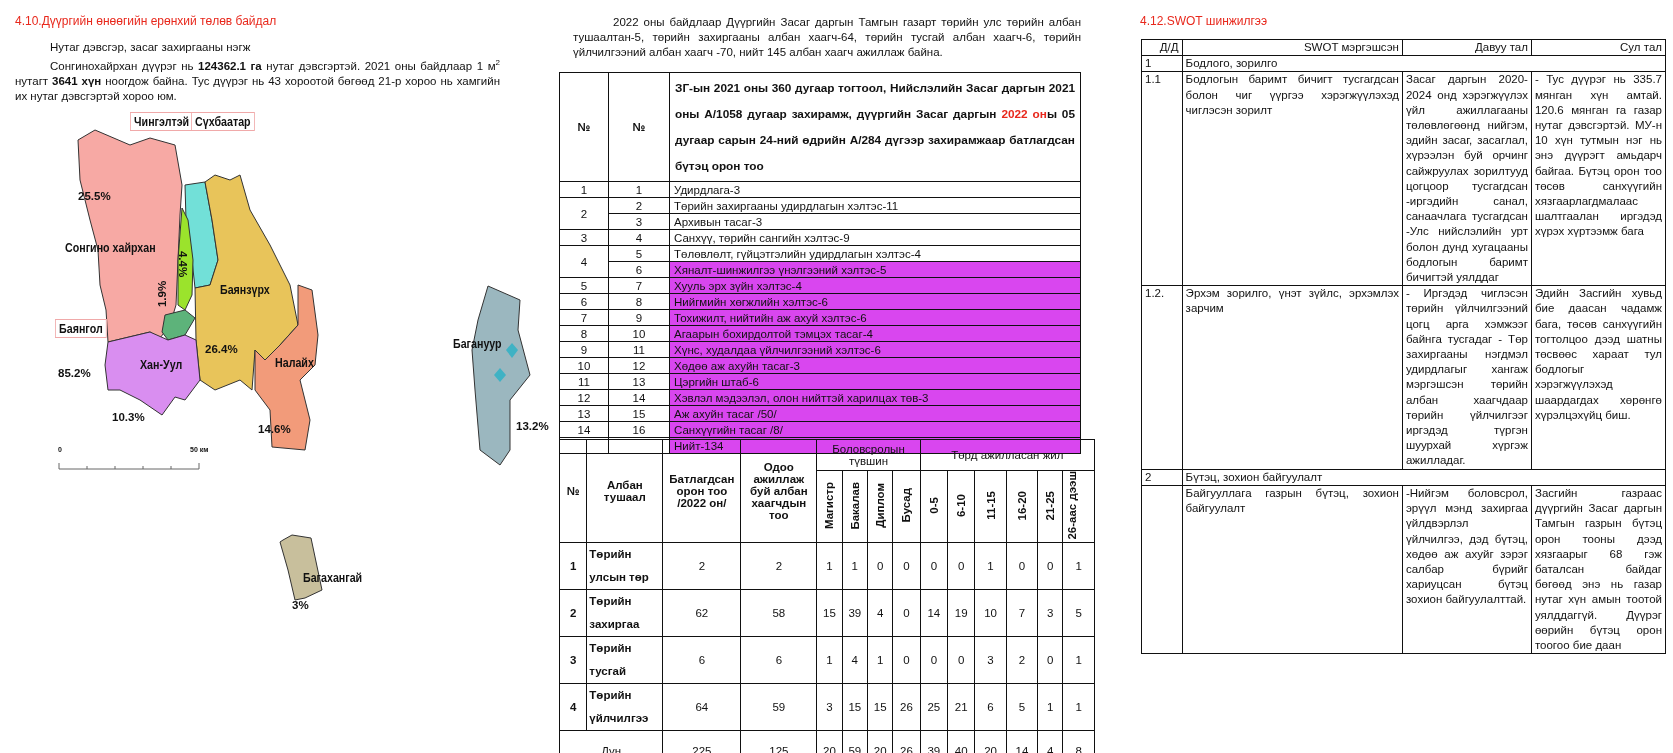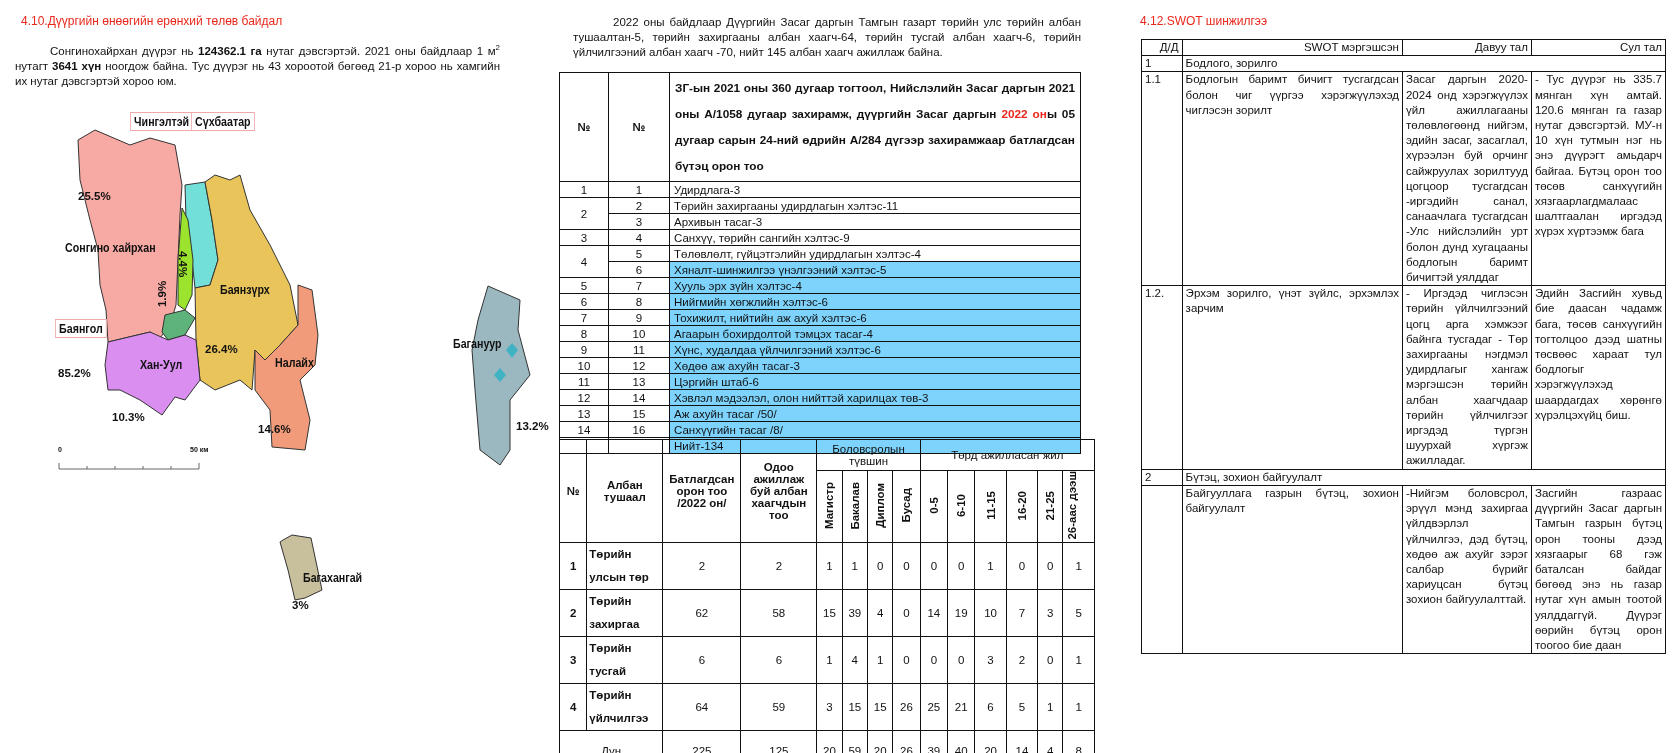--- a/index.html
+++ b/index.html
@@ -14,41 +14,42 @@
   .map-label { position:absolute; font-family:"Liberation Sans", sans-serif; font-weight:bold;
                font-size:13px; color:#111; transform:scaleX(0.82); transform-origin:left center; white-space:nowrap; }
   .map-pct { position:absolute; font-weight:bold; font-size:11.5px; color:#111; white-space:nowrap; }
   .boxed { background:#fff; border:1px solid #f0a9a9; padding:1px 4px; }
   
   table { border-collapse:collapse; }
   #struct-table { left:559px; top:72px; width:522px; font-size:11.5px; }
   #struct-table td, #struct-table th { border:1.5px solid #111; padding:0 4px; height:15px; line-height:14px; }
   #struct-table th { font-weight:bold; }
   #struct-table .c { text-align:center; }
-  #struct-table .hl td.txt { background:#7dd3fc; }
+  #struct-table .hl td.txt { background:#d946ef; }
   #struct-table .head-text { text-align:justify; font-weight:bold; font-size:11.8px; line-height:26px; padding:2px 5px; }
   .red { color:#e8281c; }
   #staff-table { left:559px; top:439px; width:536px; font-size:11.5px; }
   #staff-table td, #staff-table th { border:1.5px solid #111; text-align:center; padding:0 2px; }
   #staff-table th { font-weight:bold; }
   #staff-table th.norm { font-weight:normal; }
   #staff-table .vert { writing-mode:vertical-rl; transform:rotate(180deg); white-space:nowrap; font-weight:bold; display:inline-block; }
   #staff-table tbody td { height:34px; }
   #staff-table tbody td.lft { text-align:left; font-weight:bold; line-height:23px; }
   #staff-table tr.total td { font-weight:normal; height:40px; }
   #swot-table { left:1141px; top:39px; width:525px; font-size:11.5px; }
   #swot-table td, #swot-table th { border:1px solid #111; padding:0 3px; vertical-align:top; line-height:15.2px; }
   #swot-table th { font-weight:normal; text-align:right; }
   #swot-table td.j { text-align:justify; }
 </style>
 </head>
 <body>
 
-<div class="abs red-title" style="left:21px;top:14px;">4.10.Дүүргийн өнөөгийн ерөнхий төлөв байдал</div>
+<div class="abs red-title" style="left:15px;top:14px;">4.10.Дүүргийн өнөөгийн ерөнхий төлөв байдал</div>
 <div class="abs para" style="left:15px;top:40px;width:485px;">
+  <div style="padding-left:35px;">Нутаг дэвсгэр, засаг захиргааны нэгж</div>
   <div style="text-align:justify;">
     <span style="padding-left:35px;">Сонгинохайрхан дүүрэг нь </span><b>124362.1 га</b><span> нутаг дэвсгэртэй. 2021 оны байдлаар 1</span>
     <span>м</span><sup style="font-size:8px;">2</sup><span> нутагт  </span><b>3641 хүн</b><span> ноогдож байна. Тус дүүрэг нь 43 хороотой бөгөөд  21-р хороо нь хамгийн их нутаг дэвсгэртэй хороо юм.</span>
   </div>
 </div>
 
 <div id="map" class="abs">
   <svg width="560" height="560" viewBox="0 0 560 560">
     <g stroke="#333" stroke-width="1">
 

